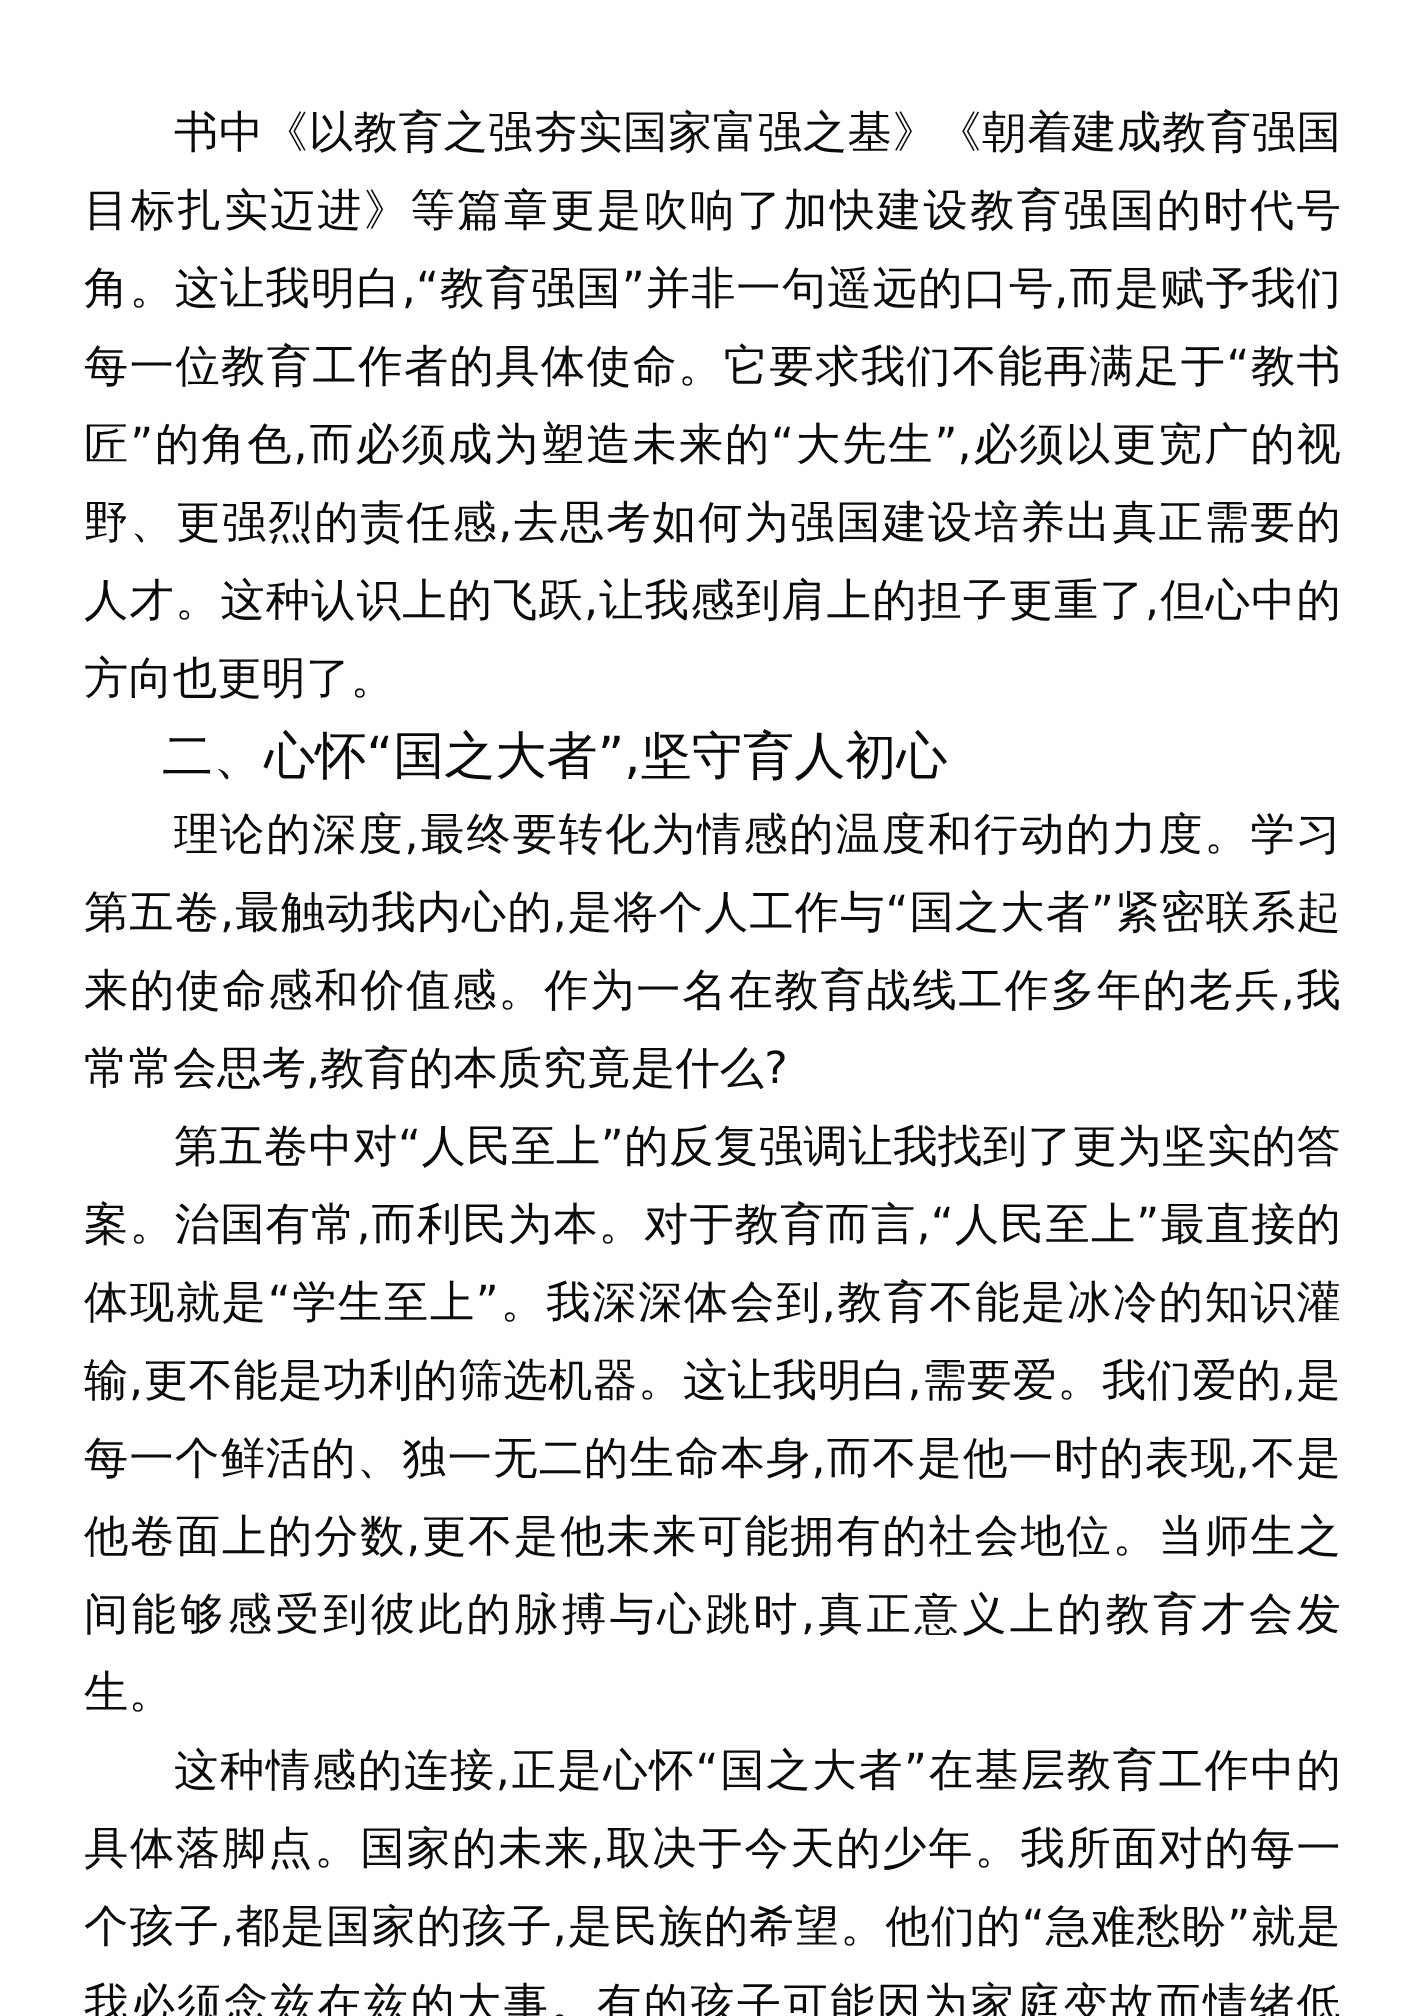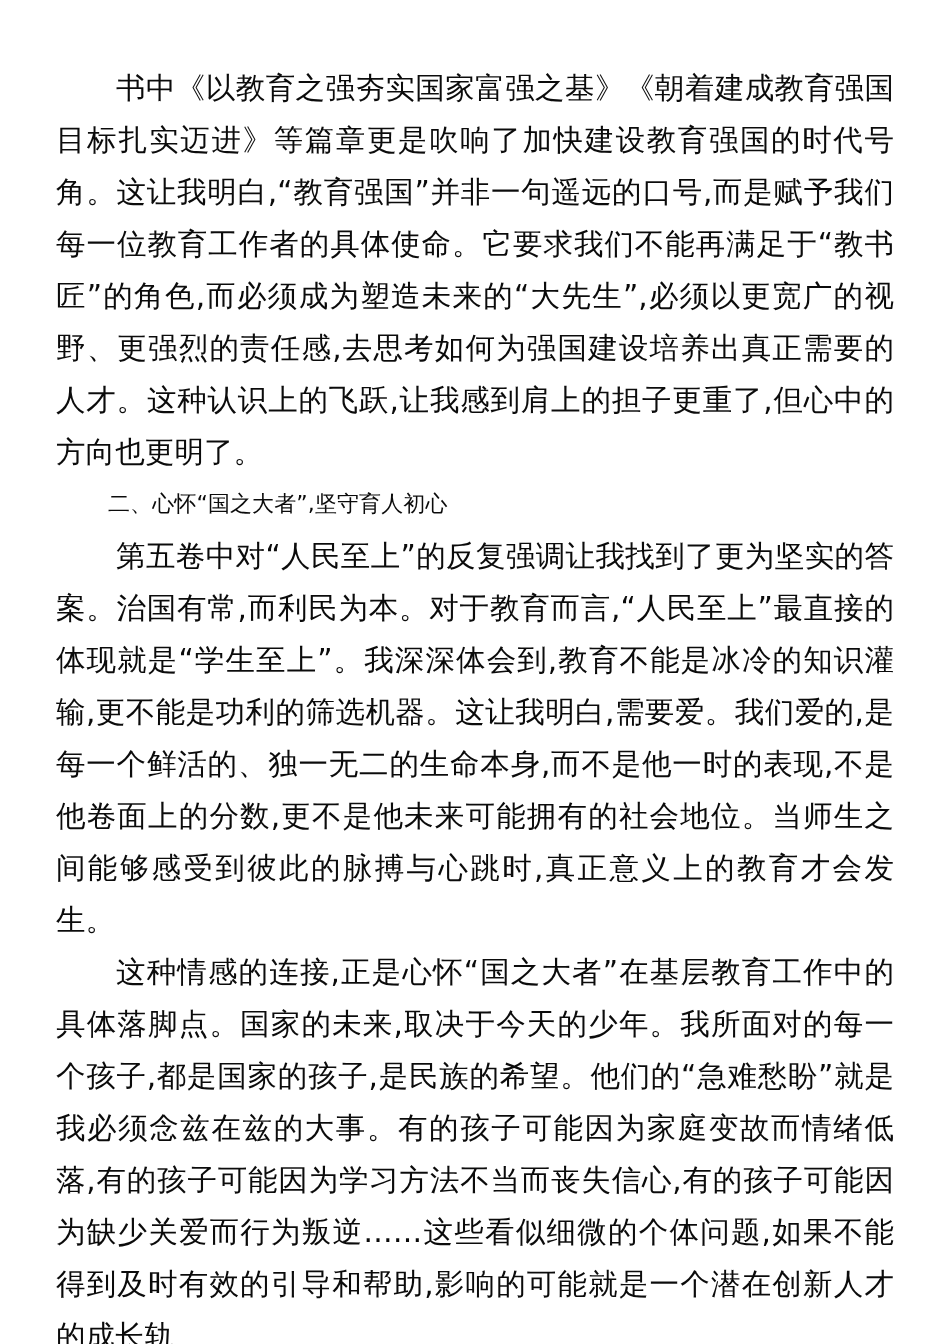--- a/index.html
+++ b/index.html
@@ -36,37 +36,38 @@
     text-justify: inter-ideograph;
     text-indent: 60px;
     letter-spacing: 0.1px;
     word-break: break-all;
     font-weight: 400;
   }
   .heading {
     margin: 0;
     padding: 0;
     color: #0b0b0b;
-    font-size: 22px;
+    font-size: 34px;
     line-height: 52px;
     text-align: left;
     text-indent: 52px;
     letter-spacing: 0.1px;
     font-weight: 400;
   }
 </style>
 </head>
 <body>
 
 <div class="page">
   <div class="doc-body">
 
     <p class="para">书中《以教育之强夯实国家富强之基》《朝着建成教育强国目标扎实迈进》等篇章更是吹响了加快建设教育强国的时代号角。这让我明白,“教育强国”并非一句遥远的口号,而是赋予我们每一位教育工作者的具体使命。它要求我们不能再满足于“教书匠”的角色,而必须成为塑造未来的“大先生”,必须以更宽广的视野、更强烈的责任感,去思考如何为强国建设培养出真正需要的人才。这种认识上的飞跃,让我感到肩上的担子更重了,但心中的方向也更明了。</p>
 
     <p class="heading">二、心怀“国之大者”,坚守育人初心</p>
 
+    <p class="para">理论的深度,最终要转化为情感的温度和行动的力度。学习第五卷,最触动我内心的,是将个人工作与“国之大者”紧密联系起来的使命感和价值感。作为一名在教育战线工作多年的老兵,我常常会思考,教育的本质究竟是什么?</p>
 
     <p class="para">第五卷中对“人民至上”的反复强调让我找到了更为坚实的答案。治国有常,而利民为本。对于教育而言,“人民至上”最直接的体现就是“学生至上”。我深深体会到,教育不能是冰冷的知识灌输,更不能是功利的筛选机器。这让我明白,需要爱。我们爱的,是每一个鲜活的、独一无二的生命本身,而不是他一时的表现,不是他卷面上的分数,更不是他未来可能拥有的社会地位。当师生之间能够感受到彼此的脉搏与心跳时,真正意义上的教育才会发生。</p>
 
     <p class="para">这种情感的连接,正是心怀“国之大者”在基层教育工作中的具体落脚点。国家的未来,取决于今天的少年。我所面对的每一个孩子,都是国家的孩子,是民族的希望。他们的“急难愁盼”就是我必须念兹在兹的大事。有的孩子可能因为家庭变故而情绪低落,有的孩子可能因为学习方法不当而丧失信心,有的孩子可能因为缺少关爱而行为叛逆……这些看似细微的个体问题,如果不能得到及时有效的引导和帮助,影响的可能就是一个潜在创新人才的成长轨</p>
 
   </div>
 </div>
 
 </body></html>

